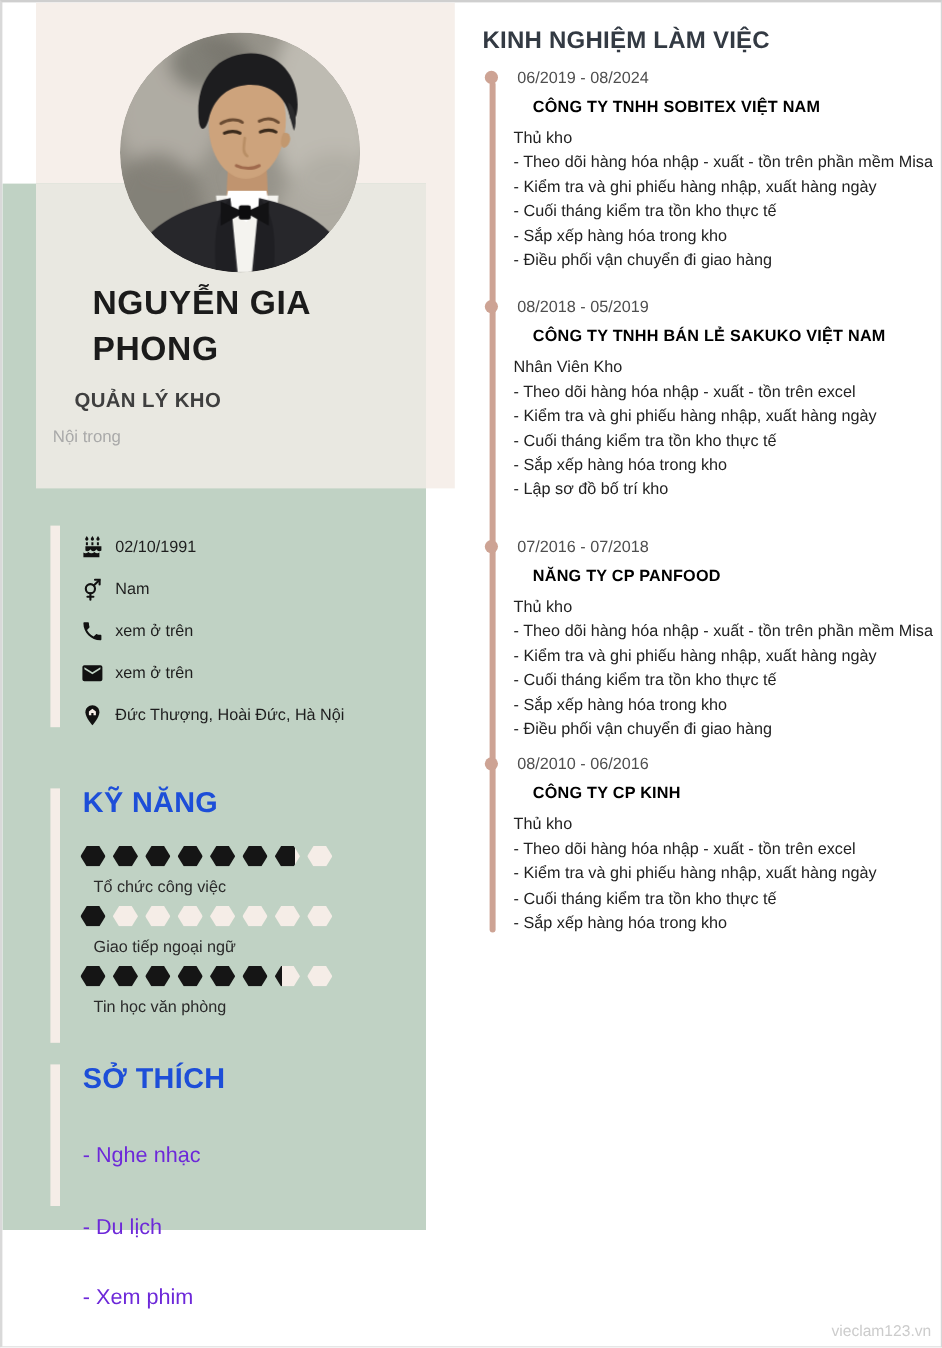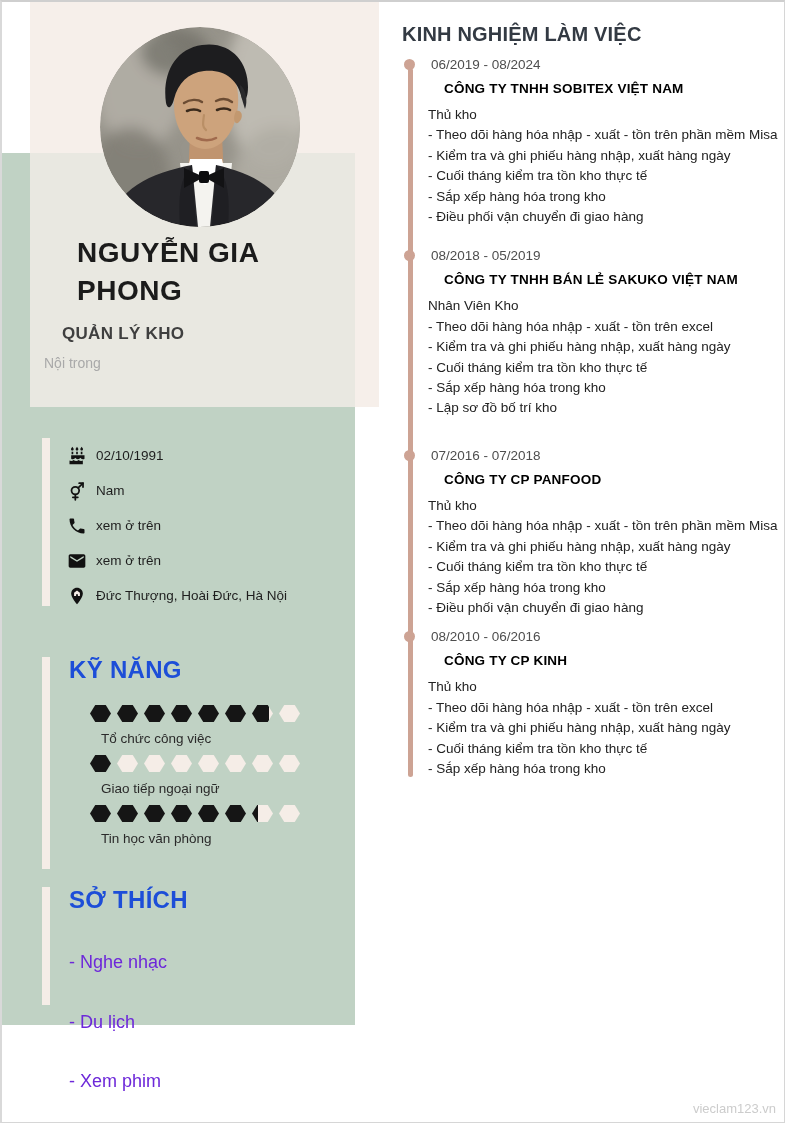--- a/index.html
+++ b/index.html
@@ -25,21 +25,21 @@
   .lsec::before{content:'';position:absolute;left:0;top:0;width:8px;background:var(--cream);}
   .contact{top:436px;width:320px;}
   .contact::before{height:168px;}
   .contact-row{display:flex;align-items:center;height:35px;padding-left:25px;}
   .contact-row .cicon{width:20px;height:20px;flex:0 0 20px;margin-right:9px;}
   .contact-row .cicon svg{display:block;width:20px;height:20px;}
   .contact-row .ctext{font-size:13.5px;color:#1e1e1e;white-space:nowrap;}
   .skills{top:655px;width:320px;}
   .skills::before{height:212px;}
   .sec-heading{margin:0;padding-left:27px;font-size:24px;line-height:26px;font-weight:bold;color:#1d4ed8;letter-spacing:.3px;}
-  .skill{padding-left:48px;}
+  .skill{padding-left:25px;}
   .hexrow{display:flex;gap:6px;margin-top:22px;}
   .skill + .skill .hexrow{margin-top:9px;}
   .hex{width:21px;height:17px;clip-path:polygon(25% 0%,75% 0%,100% 50%,75% 100%,25% 100%,0% 50%);}
   .skill-label{margin-top:9px;padding-left:11px;font-size:13.5px;color:#2a2a2a;}
   .interests{top:885px;width:320px;}
   .interests::before{height:118px;}
   .interest-list{margin:14px 0 0;padding:0 0 0 27px;list-style:none;}
   .interest-list li{font-size:18px;line-height:20.5px;color:#6d28d9;margin-top:39px;}
   
   .right-col{position:absolute;left:400px;top:18px;width:377px;}
@@ -250,21 +250,21 @@
           <div class="position">Nhân Viên Kho</div>
           <p class="bullet">- Theo dõi hàng hóa nhập - xuất - tồn trên excel</p>
           <p class="bullet">- Kiểm tra và ghi phiếu hàng nhập, xuất hàng ngày</p>
           <p class="bullet">- Cuối tháng kiểm tra tồn kho thực tế</p>
           <p class="bullet">- Sắp xếp hàng hóa trong kho</p>
           <p class="bullet">- Lập sơ đồ bố trí kho</p>
         </article>
         <article class="entry mb-c">
           <span class="dot"></span>
           <div class="date">07/2016 - 07/2018</div>
-          <h3 class="company">CÔNG TY CP PANFOOD</h3>
+          <h3 class="company">NĂNG TY CP PANFOOD</h3>
           <div class="position">Thủ kho</div>
           <p class="bullet">- Theo dõi hàng hóa nhập - xuất - tồn trên phần mềm Misa</p>
           <p class="bullet">- Kiểm tra và ghi phiếu hàng nhập, xuất hàng ngày</p>
           <p class="bullet">- Cuối tháng kiểm tra tồn kho thực tế</p>
           <p class="bullet">- Sắp xếp hàng hóa trong kho</p>
           <p class="bullet">- Điều phối vận chuyển đi giao hàng</p>
         </article>
         <article class="entry ">
           <span class="dot"></span>
           <div class="date">08/2010 - 06/2016</div>

